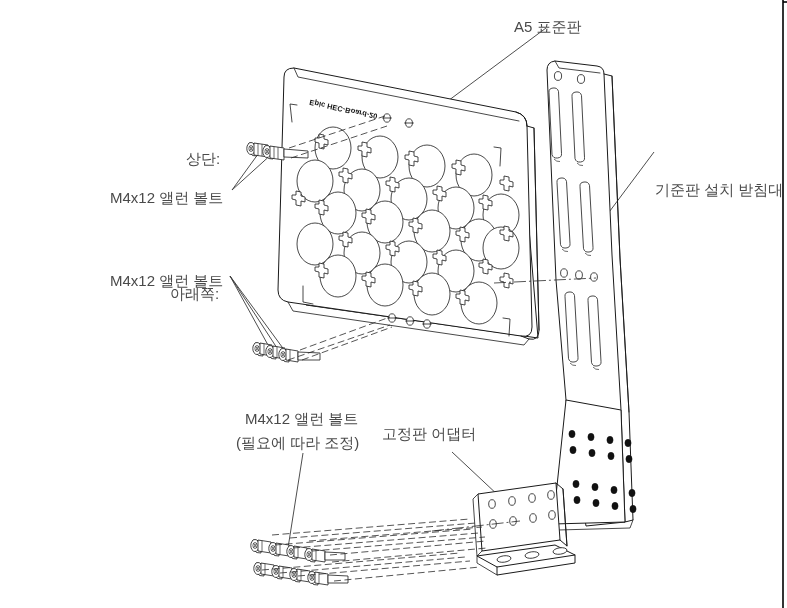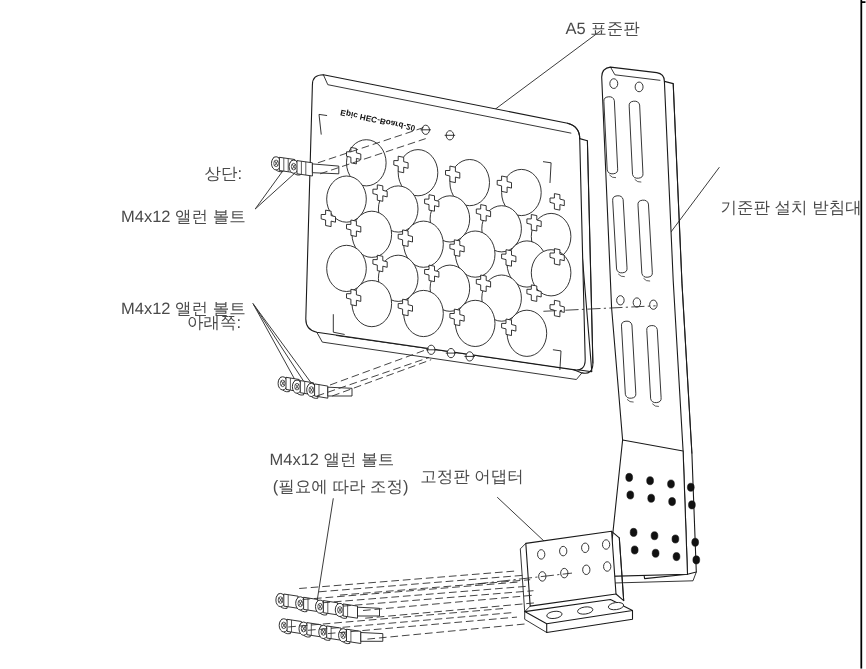--- a/index.html
+++ b/index.html
@@ -524,17 +524,17 @@
 
   <div class="callout" style="left:655px; top:136px;margin-top:44px;">기준판 설치 받침대</div>
 
   <div class="callout" style="left:186px; top:149px;">상단:</div>
   <div class="callout" style="left:110px; top:188px;">M4x12 앨런 볼트</div>
 
   <div class="callout" style="left:170px; top:236px;margin-top:48px;">아래쪽:</div>
   <div class="callout" style="left:110px; top:271px;">M4x12 앨런 볼트</div>
 
   <div class="callout" style="left:245px; top:409px;">M4x12 앨런 볼트</div>
-  <div class="callout" style="left:248px; top:433px;">(필요에 따라 조정)</div>
+  <div class="callout" style="left:236px; top:433px;">(필요에 따라 조정)</div>
 
   <div class="callout" style="left:382px; top:424px;">고정판 어댑터</div>
 
 </div>
 
 </body></html>

